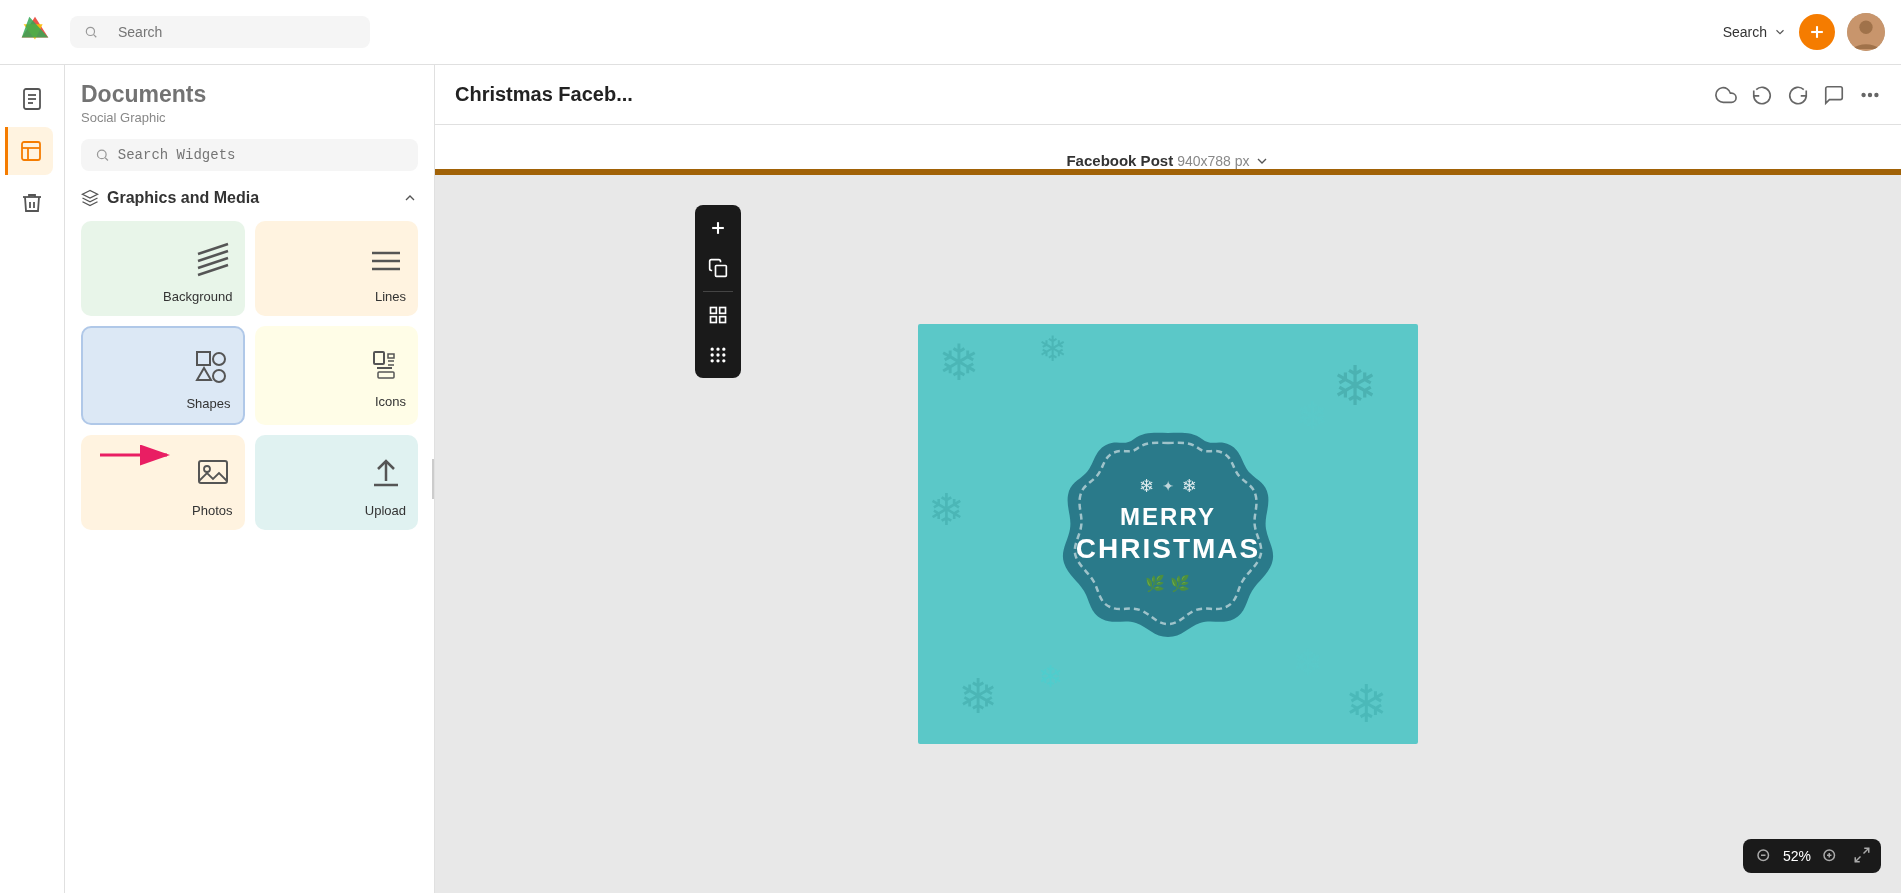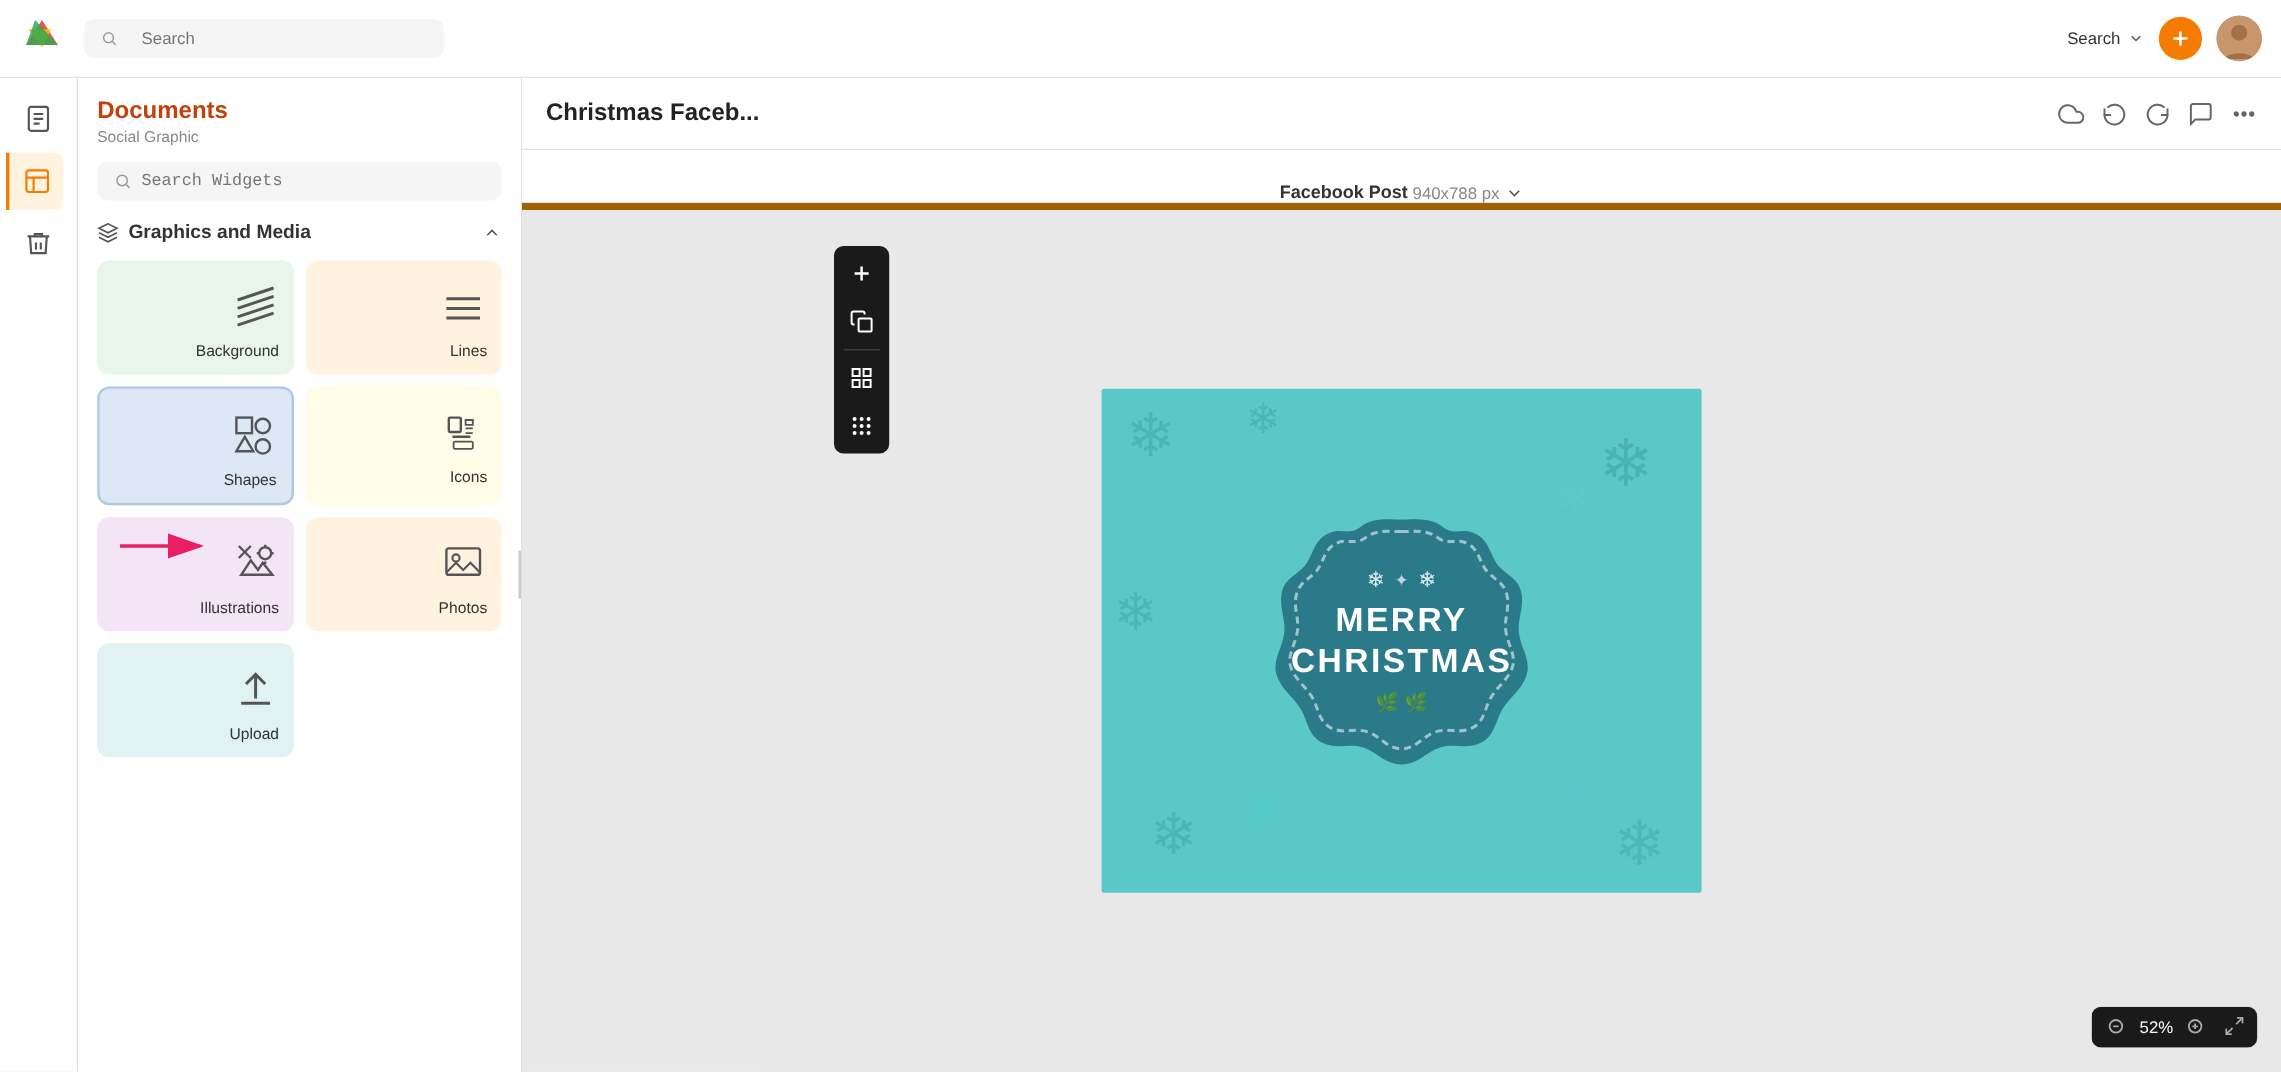--- a/index.html
+++ b/index.html
@@ -110,23 +110,23 @@
       left: 65px;
       width: 370px;
       height: calc(893px - 65px);
       background: #fff;
       border-right: 1px solid #e0e0e0;
       overflow-y: auto;
       z-index: 80;
       padding: 16px;
     }
     .sidebar-title {
-      font-size: 20px;
+      font-size: 23px;
       font-weight: 700;
-      color: #c2410c;
+      color: #737373;
       margin-bottom: 2px;
     }
     .sidebar-subtitle {
       font-size: 13px;
       color: #888;
       margin-bottom: 14px;
     }
     .search-widgets {
       display: flex;
       align-items: center;
@@ -487,33 +487,20 @@
         <line x1="11" y1="24" x2="26" y2="24" stroke="#555" stroke-width="2"></line>
         <path d="M22 10 h6 v4 h-6 z" stroke="#555" stroke-width="1.5" fill="none"></path>
         <path d="M22 17 h6" stroke="#555" stroke-width="1.5"></path>
         <path d="M22 21 h6" stroke="#555" stroke-width="1.5"></path>
         <rect x="12" y="28" width="16" height="6" rx="1" stroke="#555" stroke-width="1.5" fill="none"></rect>
       </svg>
       <span>Icons</span>
     </div>
 
 
-    <div class="widget-card bg-purple">
-      <svg viewBox="0 0 40 40" width="40" height="40" fill="none">
-        <path d="M8 30 L16 18 L22 26 L26 20 L34 30 Z" stroke="#555" stroke-width="2" fill="none"></path>
-        <line x1="6" y1="6" x2="16" y2="16" stroke="#555" stroke-width="2"></line>
-        <line x1="16" y1="6" x2="6" y2="16" stroke="#555" stroke-width="2"></line>
-        <circle cx="28" cy="12" r="5" stroke="#555" stroke-width="2" fill="none"></circle>
-        <line x1="28" y1="7" x2="28" y2="5" stroke="#555" stroke-width="2"></line>
-        <line x1="28" y1="19" x2="28" y2="21" stroke="#555" stroke-width="2"></line>
-        <line x1="23" y1="12" x2="21" y2="12" stroke="#555" stroke-width="2"></line>
-        <line x1="33" y1="12" x2="35" y2="12" stroke="#555" stroke-width="2"></line>
-      </svg>
-      <span>Illustrations</span>
-    </div>
 
     <div class="widget-card bg-orange">
       <svg viewBox="0 0 40 40" width="40" height="40" fill="none">
         <rect x="6" y="8" width="28" height="22" rx="2" stroke="#555" stroke-width="2"></rect>
         <circle cx="14" cy="16" r="3" stroke="#555" stroke-width="1.8"></circle>
         <path d="M6 28 L14 20 L20 26 L26 20 L34 28" stroke="#555" stroke-width="1.8" fill="none"></path>
       </svg>
       <span>Photos</span>
     </div>
 
@@ -678,21 +665,21 @@
           </svg>
 
           <div style="position:relative; z-index:3; display:flex; flex-direction:column; align-items:center; justify-content:center; height:210px; width:220px;">
 
             <div style="display:flex; align-items:center; gap:8px; margin-bottom:6px;">
               <span style="color:rgba(255,255,255,0.85); font-size:18px;">❄</span>
               <span style="color:rgba(255,255,255,0.7); font-size:14px;">✦</span>
               <span style="color:rgba(255,255,255,0.85); font-size:18px;">❄</span>
             </div>
 
-            <div style="color:white; font-size:28px; font-weight:800; text-align:center; letter-spacing:2px; line-height:1.2; text-transform:uppercase;">MERRY</div>
+            <div style="color:white; font-size:24px; font-weight:800; text-align:center; letter-spacing:2px; line-height:1.2; text-transform:uppercase;">MERRY</div>
             <div style="color:white; font-size:28px; font-weight:800; text-align:center; letter-spacing:2px; line-height:1.2; text-transform:uppercase;">CHRISTMAS</div>
 
             <div style="color:rgba(255,255,255,0.7); font-size:16px; margin-top:8px;">🌿 🌿</div>
           </div>
         </div>
       </div>
     </div>
   </div>
 </div>
 

